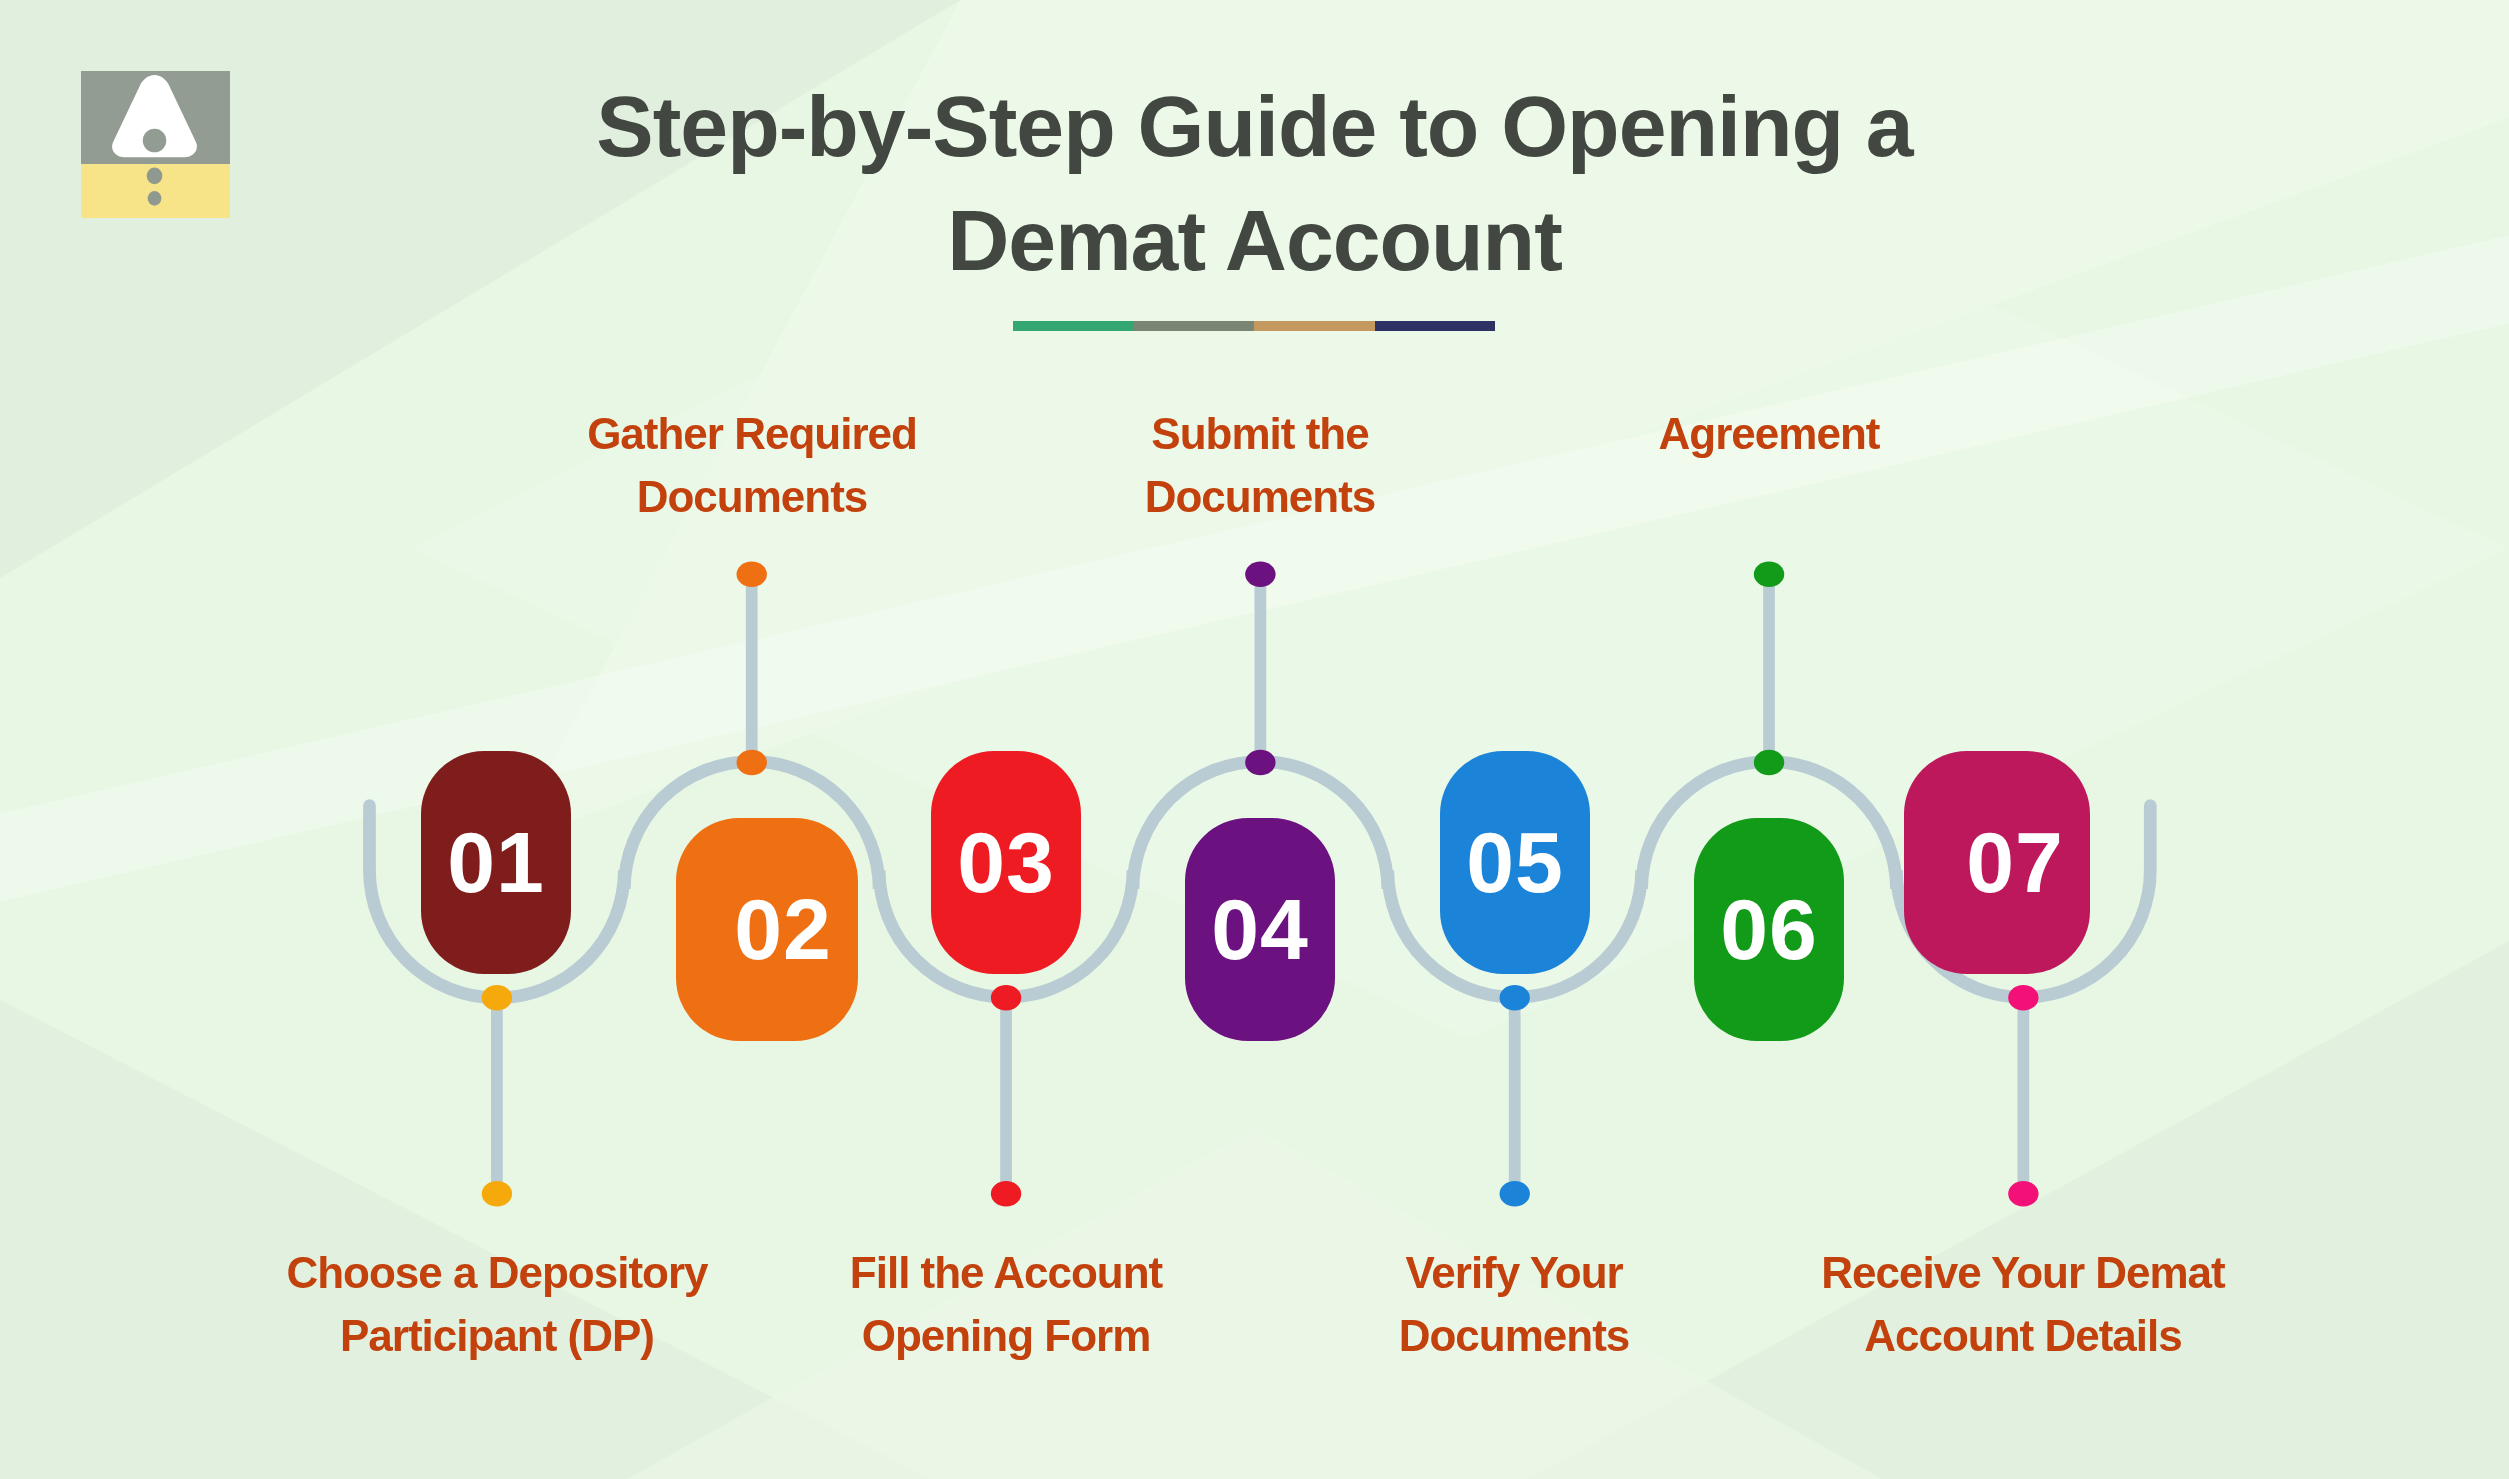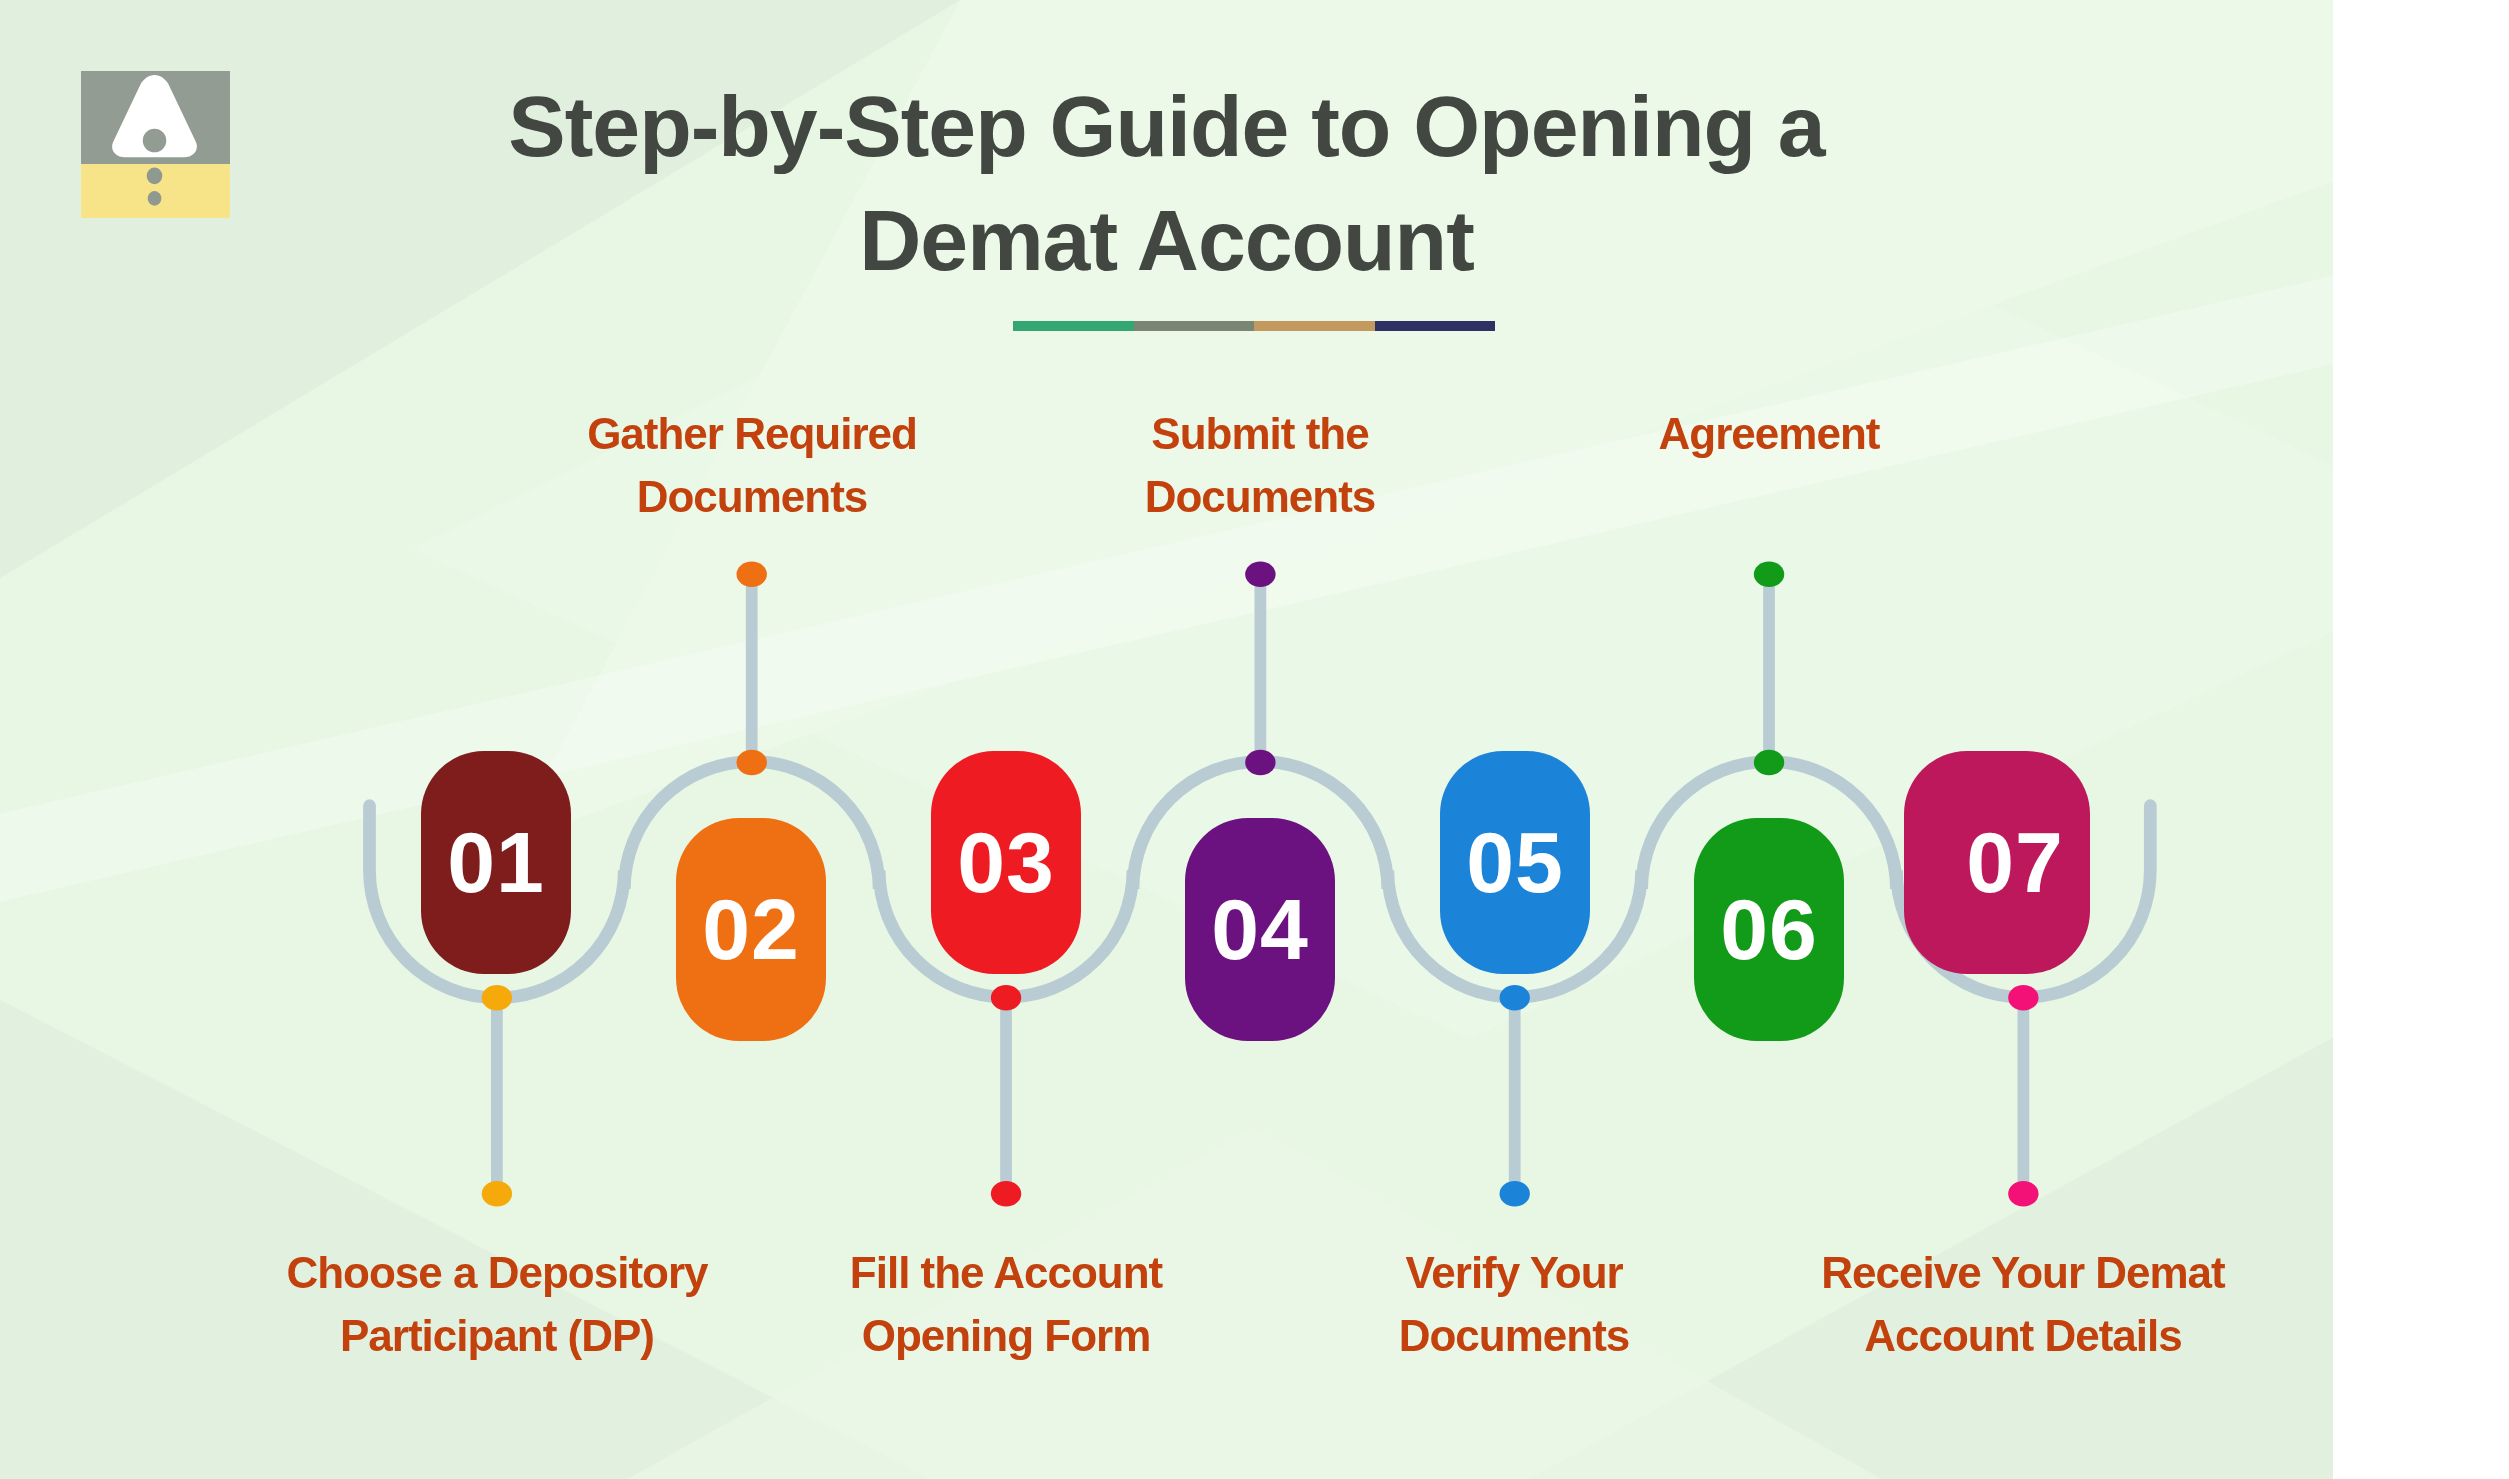--- a/index.html
+++ b/index.html
@@ -1,17 +1,17 @@
 <!DOCTYPE html>
 <html><head>
 <meta charset="utf-8">
 <style>
   html,body{margin:0;padding:0;}
   body{width:2509px;height:1479px;font-family:"Liberation Sans",sans-serif;}
-  .canvas{position:relative;width:2333px;height:1479px;background:#e7f7e4;overflow:hidden;}
+  .canvas{position:relative;width:2509px;height:1479px;background:#e7f7e4;overflow:hidden;}
   .bg-pattern{position:absolute;inset:0;}
 
   .logo{position:absolute;left:81px;top:71px;width:149px;height:147px;}
 
   .title{position:absolute;left:0;right:0;top:69px;text-align:center;
          font-size:86px;font-weight:700;letter-spacing:-1px;line-height:114px;}
   .divider{position:absolute;left:1013px;top:321px;width:482px;height:9.8px;display:flex;}
   .divider div{flex:1 1 25%;height:100%;}
 
   .timeline-svg{position:absolute;inset:0;}
@@ -98,21 +98,21 @@
       <ellipse cx="1805" cy="778" rx="15.5" ry="13" fill="#129a19"></ellipse>
       <ellipse cx="1805" cy="586" rx="15.5" ry="13" fill="#129a19"></ellipse>
       <ellipse cx="2064.5" cy="1018" rx="15.5" ry="13" fill="#f31177"></ellipse>
       <ellipse cx="2064.5" cy="1218" rx="15.5" ry="13" fill="#f31177"></ellipse>
     </g>
   </svg>
 
   <div class="pill" style="left: 421px; top: 751px; background-color: #7f1d1d;">
     <span class="pill-num">01</span>
     </div>
-  <div class="pill" style="left: 676px; top: 818px; background-color: rgb(239, 112, 19);">
+  <div class="pill" style="left: 676px; top: 818px; background-color: rgb(239, 112, 19); padding-left: 32px;">
     <span class="pill-num">02</span>
     </div>
   <div class="pill" style="left: 931px; top: 751px; background-color: rgb(238, 27, 35);">
     <span class="pill-num">03</span>
     </div>
   <div class="pill" style="left: 1185px; top: 818px; background-color: rgb(108, 17, 128);">
     <span class="pill-num">04</span>
     </div>
   <div class="pill" style="left: 1440px; top: 751px; background-color: rgb(27, 132, 217);">
     <span class="pill-num">05</span>

